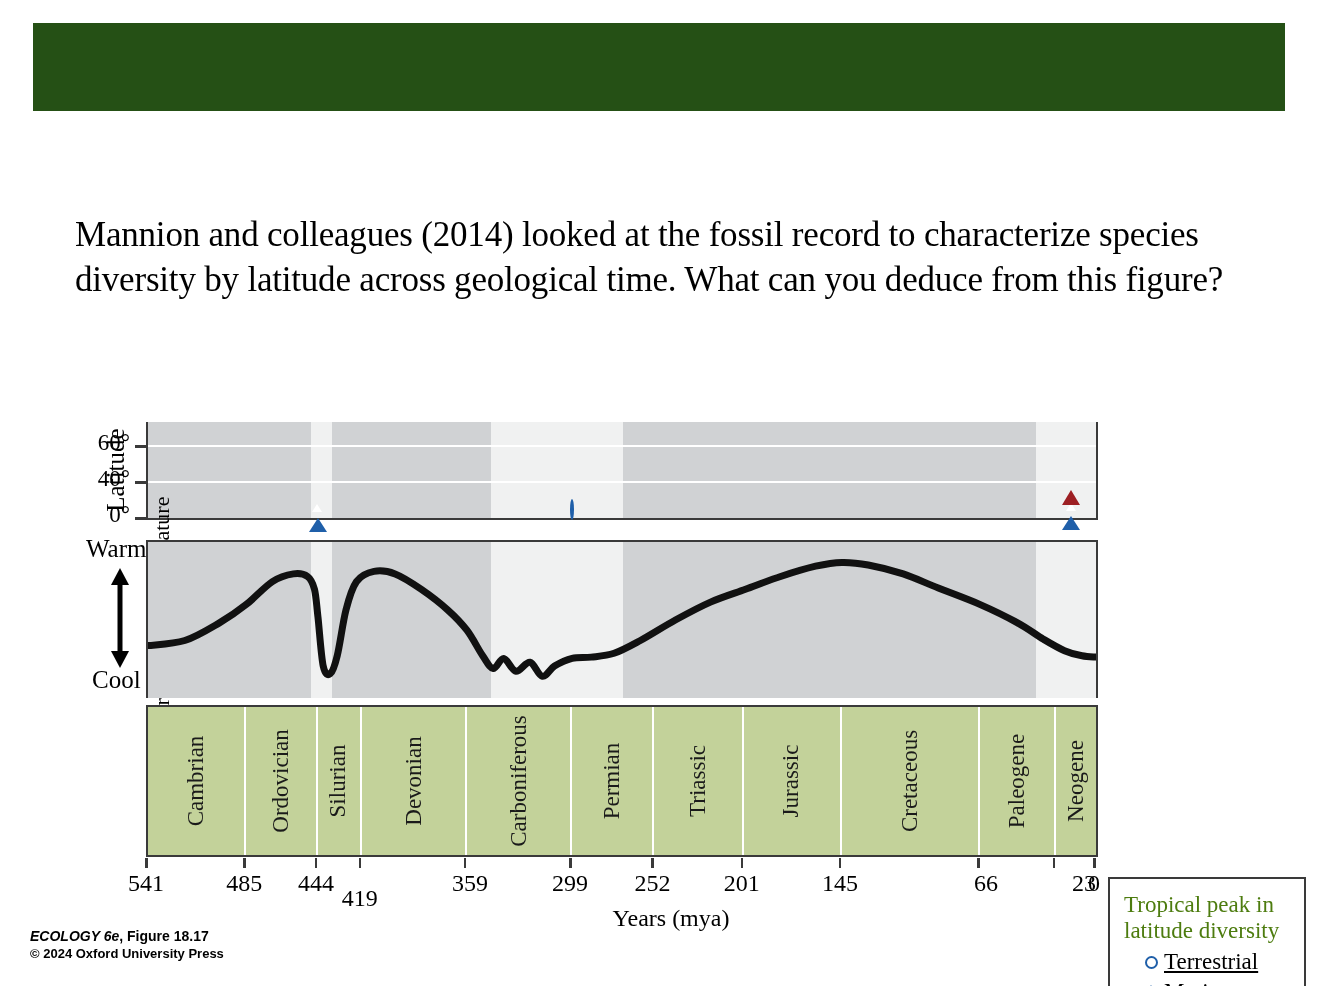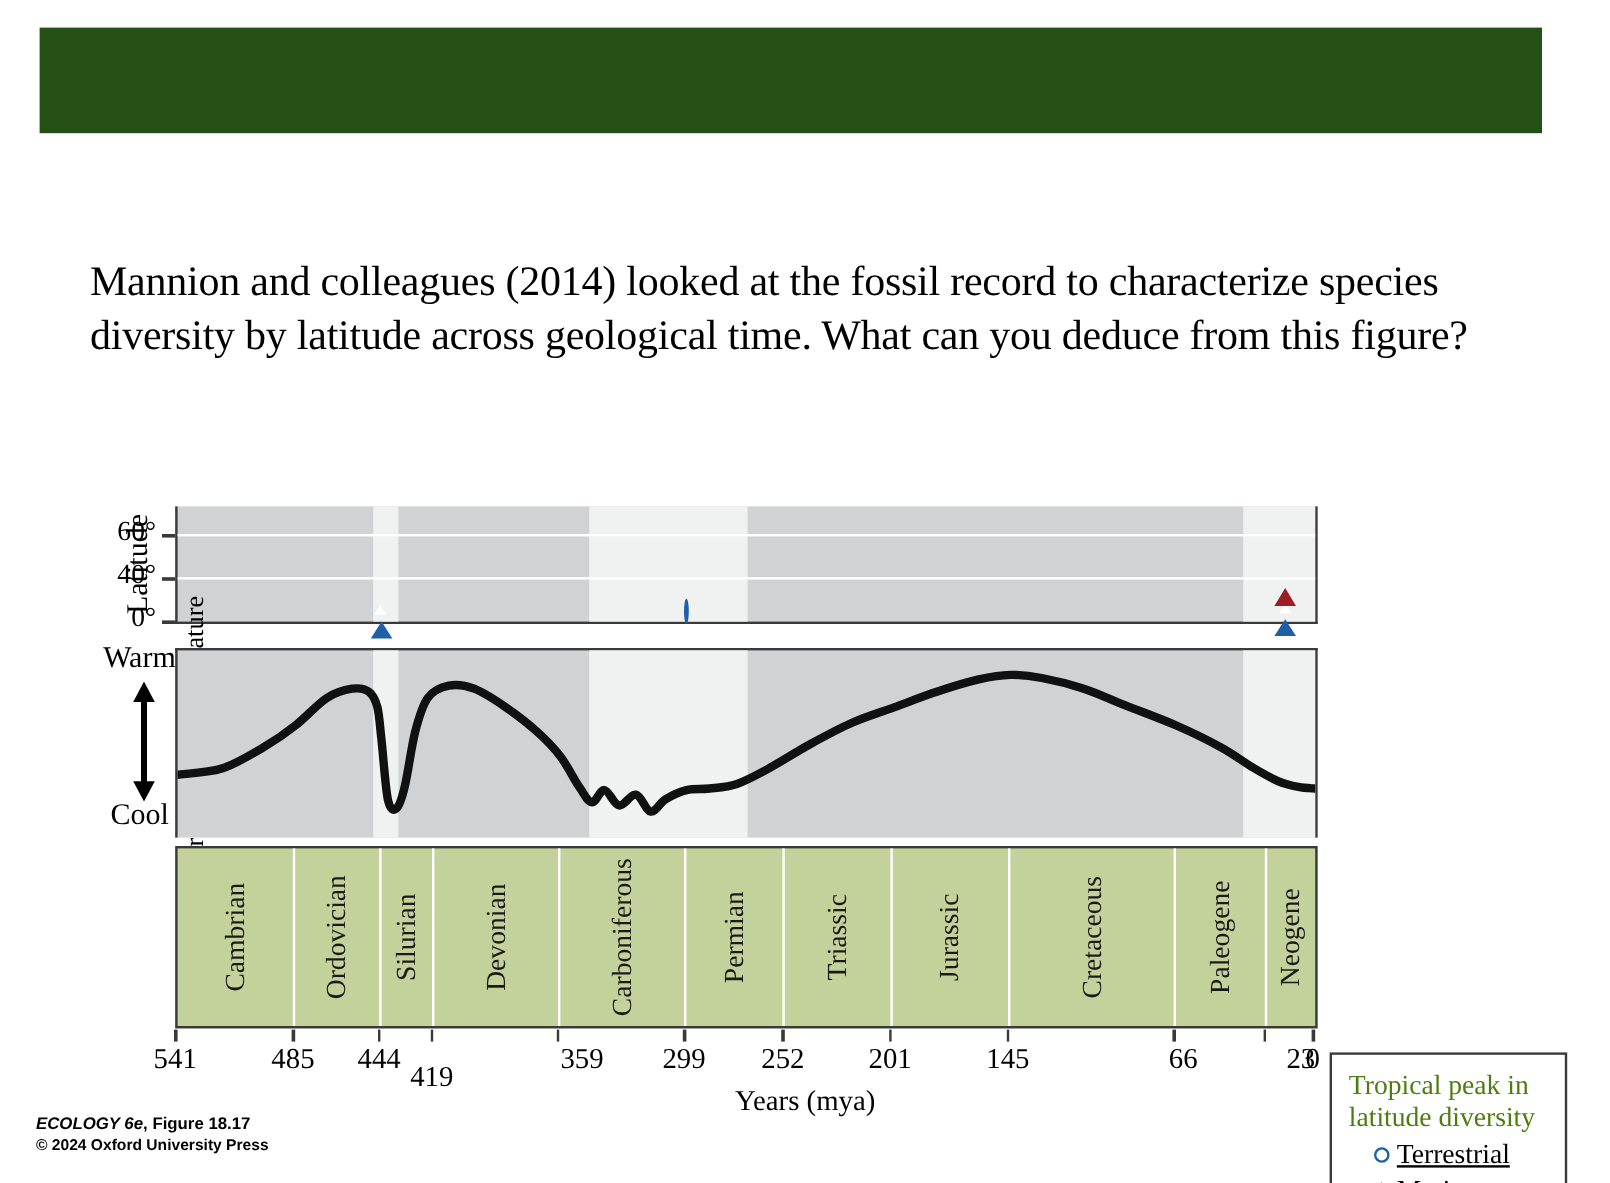--- a/index.html
+++ b/index.html
@@ -250,21 +250,21 @@
   <div id="xaxis">
       <div class="xtick-line" style="left: 145px; top: 478px;"></div>
       <div class="xtick-label" style="left: 146px;">541</div>
       <div class="xtick-line" style="left: 243.129px; top: 478px;"></div>
       <div class="xtick-label" style="left: 244.129px;">485</div>
       <div class="xtick-line" style="left: 314.974px; top: 478px;"></div>
       <div class="xtick-label" style="left: 315.974px;">444</div>
       <div class="xtick-line" style="left: 358.782px; top: 478px;"></div>
       <div class="xtick-label" style="left: 359.782px; margin-top: 15px;">419</div>
       <div class="xtick-line" style="left: 463.921px; top: 478px;"></div>
-      <div class="xtick-label" style="left: 485px;">359</div>
+      <div class="xtick-label" style="left: 470px;">359</div>
       <div class="xtick-line" style="left: 569.059px; top: 478px;"></div>
       <div class="xtick-label" style="left: 570.059px;">299</div>
       <div class="xtick-line" style="left: 651.418px; top: 478px;"></div>
       <div class="xtick-label" style="left: 652.418px;">252</div>
       <div class="xtick-line" style="left: 740.786px; top: 478px;"></div>
       <div class="xtick-label" style="left: 741.786px;">201</div>
       <div class="xtick-line" style="left: 838.915px; top: 478px;"></div>
       <div class="xtick-label" style="left: 839.915px; text-align: center;">145</div>
       <div class="xtick-line" style="left: 977.348px; top: 478px;"></div>
       <div class="xtick-label" style="left: 986px;">66</div>

